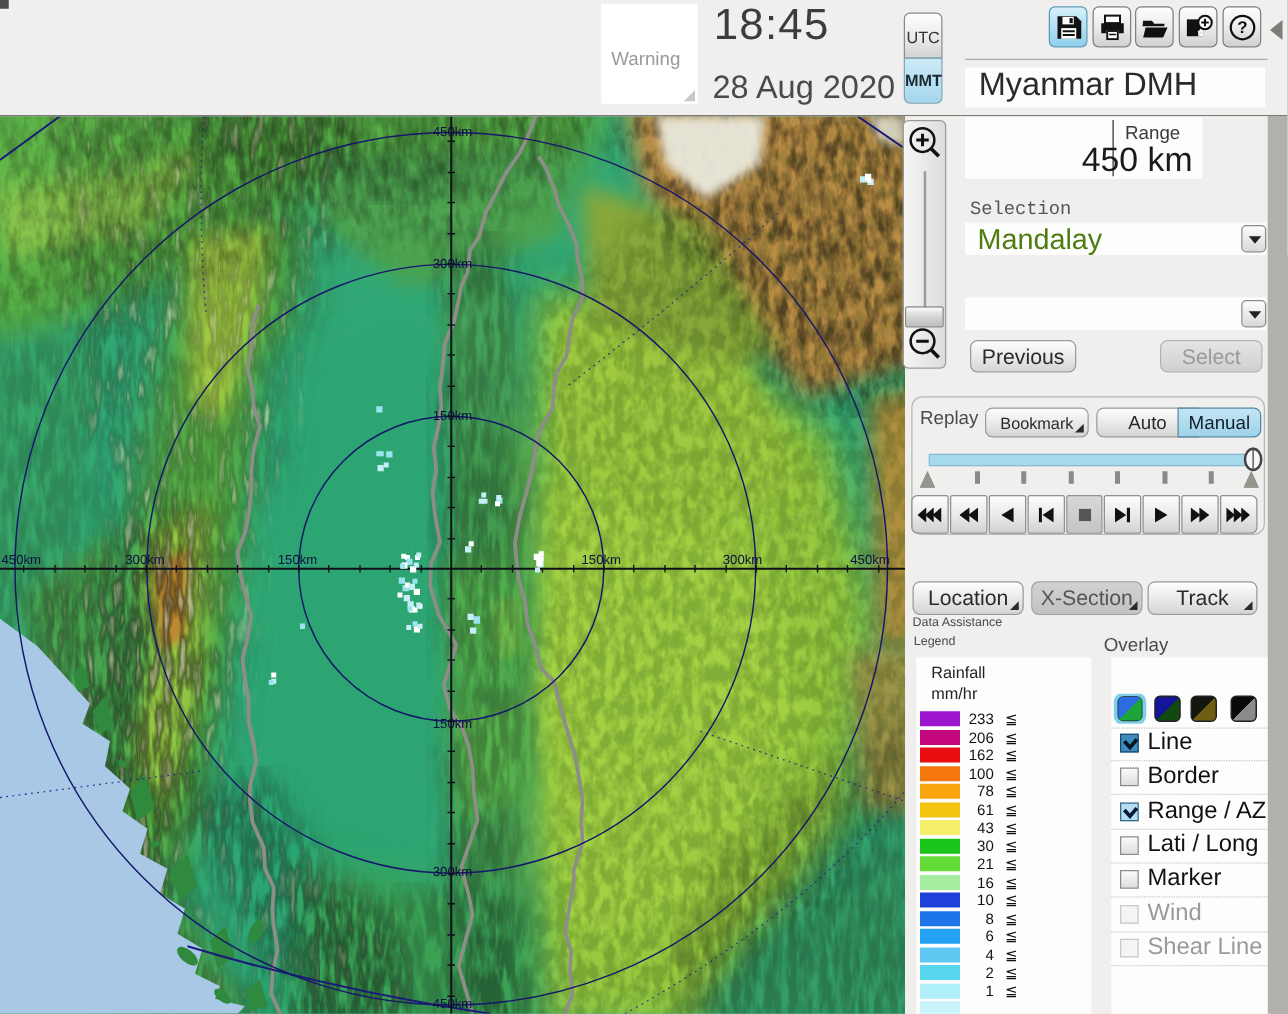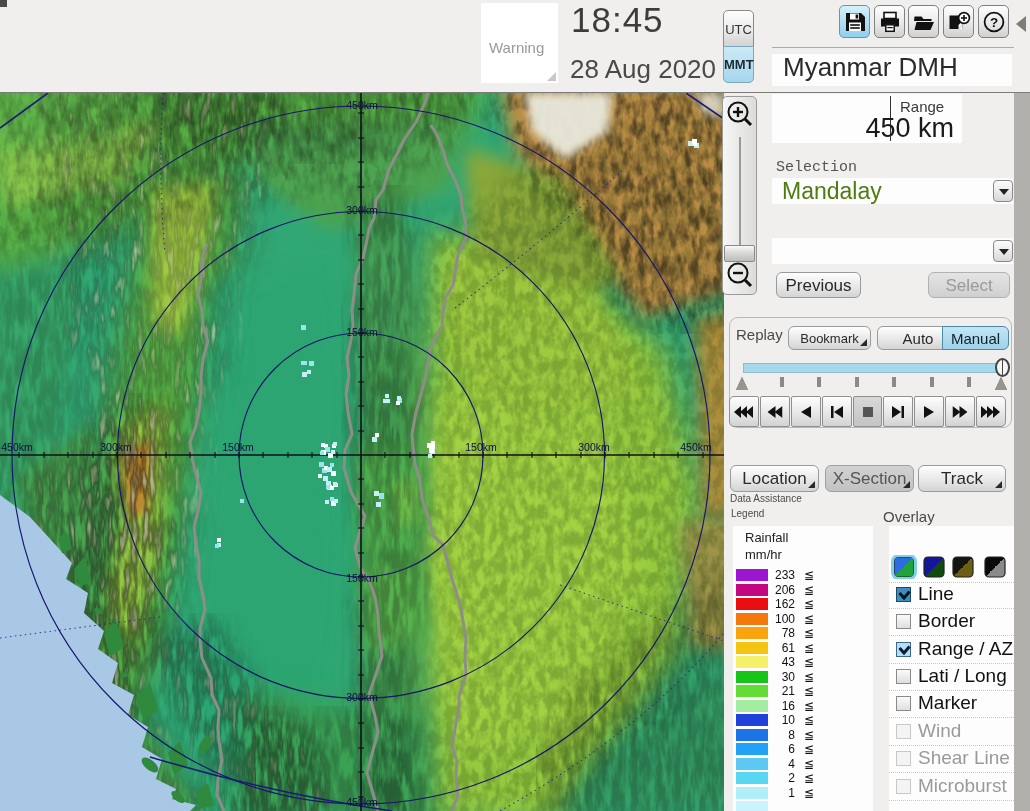--- a/index.html
+++ b/index.html
@@ -665,26 +665,20 @@
             <span class="cbx dis"></span>
             <span class="olab dis">Shear Line</span>
           </div>
         </div>
       <div class="ovrow" style="top:193px">
           <div style="position:relative;width:100%;height:100%">
             <span class="cbx dis"></span>
             <span class="olab dis">Wind</span>
           </div>
         </div>
-      <div class="ovrow" style="top:248px">
-          <div style="position:relative;width:100%;height:100%">
-            <span class="cbx dis"></span>
-            <span class="olab dis">Microburst</span>
-          </div>
-        </div>
     </div>
   </div>
   <div id="zoomw">
     <svg width="33" height="199" viewBox="0 0 33 199" style="position:absolute;left:0;top:0">
 <g stroke="#111" fill="none" stroke-width="2">
           <circle cx="15" cy="15" r="9.5"></circle>
           <line x1="22" y1="22" x2="28" y2="28" stroke-width="3"></line>
           <line x1="10" y1="15" x2="20" y2="15" stroke-width="2.4"></line>
           <line x1="15" y1="10" x2="15" y2="20" stroke-width="2.4"></line>
         </g>

